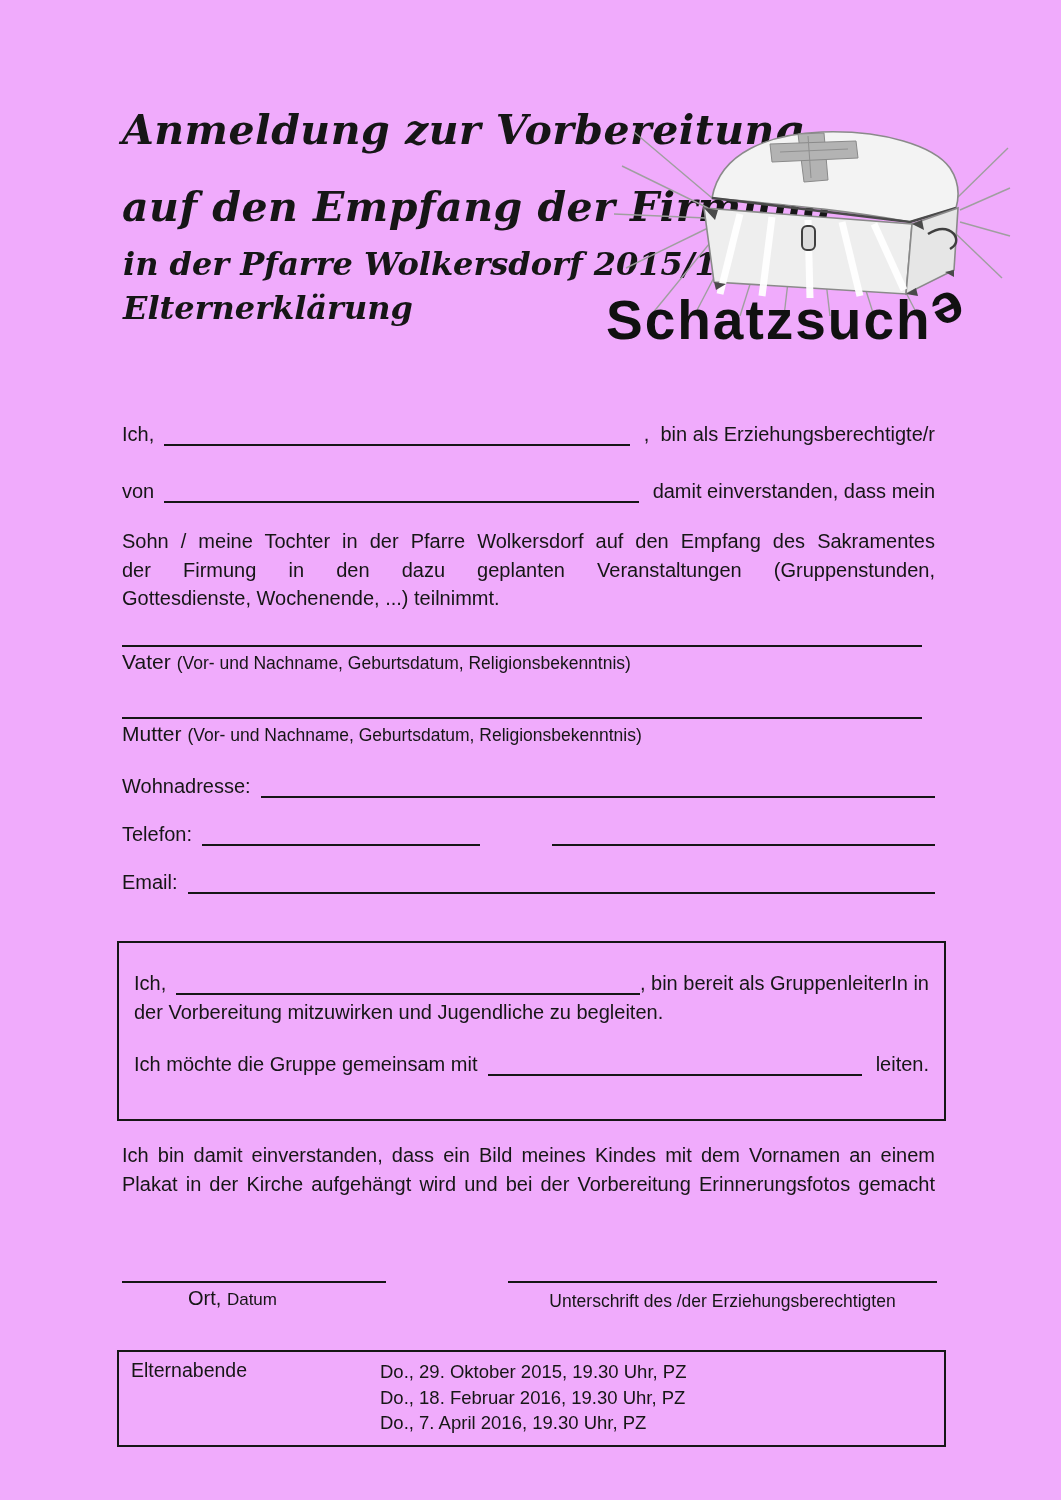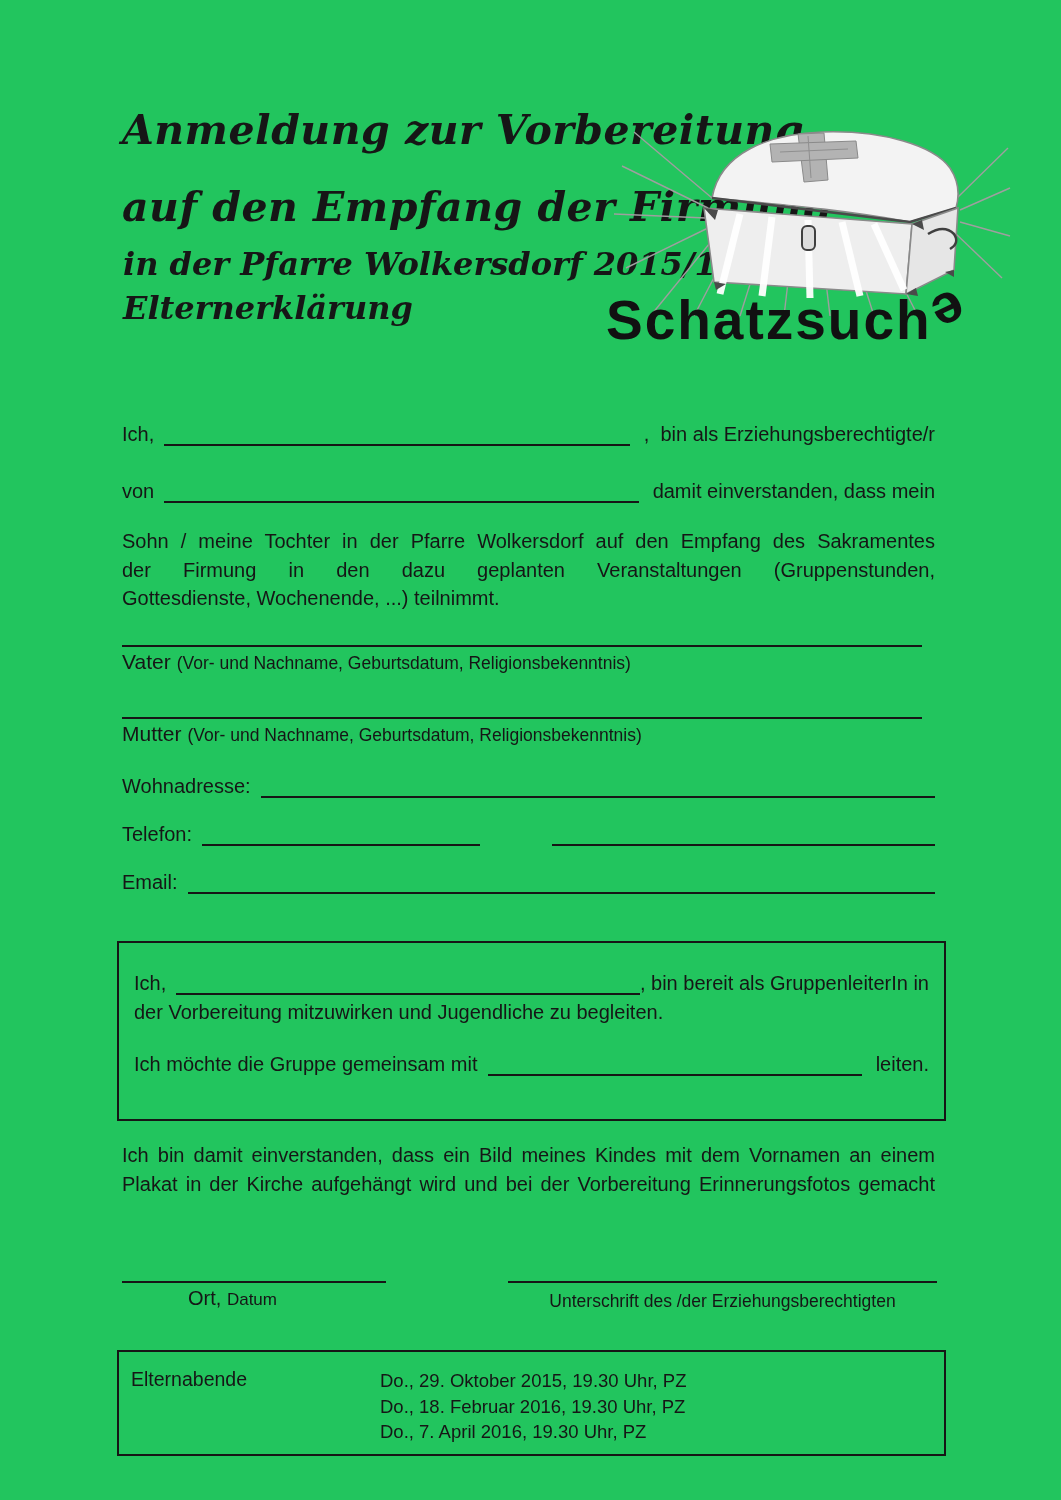--- a/index.html
+++ b/index.html
@@ -1,17 +1,17 @@
 <!DOCTYPE html>
 <html><head>
 <meta charset="utf-8">
 <style>
   html,body {margin:0; padding:0; background:#ffffff;}
   .page {
-    position:relative; width:1061px; height:1500px; background:#22c55e;
+    position:relative; width:1061px; height:1500px; background:#f0abfc;
     color:#161616; font-family:"Liberation Sans","DejaVu Sans",sans-serif;
     overflow:hidden;
   }
 
   
   .title {
     position:absolute; left:122px; top:92px;
     font-family:"DejaVu Serif",serif; font-style:italic; font-weight:bold;
     font-size:41px; line-height:77px; white-space:nowrap; letter-spacing:0.5px;
   }
@@ -55,21 +55,21 @@
   
   .sigline-l {position:absolute; left:122px; top:1281px; width:264px; border-top:2px solid #161616;}
   .sigline-r {position:absolute; left:508px; top:1281px; width:429px; border-top:2px solid #161616;}
   .siglabel-l {position:absolute; left:188px; top:1287px; font-size:20px; white-space:nowrap;}
   .siglabel-l .small {font-size:17px;}
   .siglabel-r {position:absolute; left:508px; top:1291px; width:429px; text-align:center; font-size:17.5px;}
 
   
   .ebox {
     position:absolute; left:117px; top:1350px; width:801px;
-    border:2px solid #161616; padding:16px 12px 9px 12px;
+    border:2px solid #161616; padding:7px 12px 9px 12px;
     display:flex; align-items:flex-start;
   }
   .ebox .elabel {width:249px; font-size:19.5px;}
   .ebox .edates {font-size:18.5px; line-height:25.5px;}
 </style>
 </head>
 <body>
 
 <div class="page">
 

